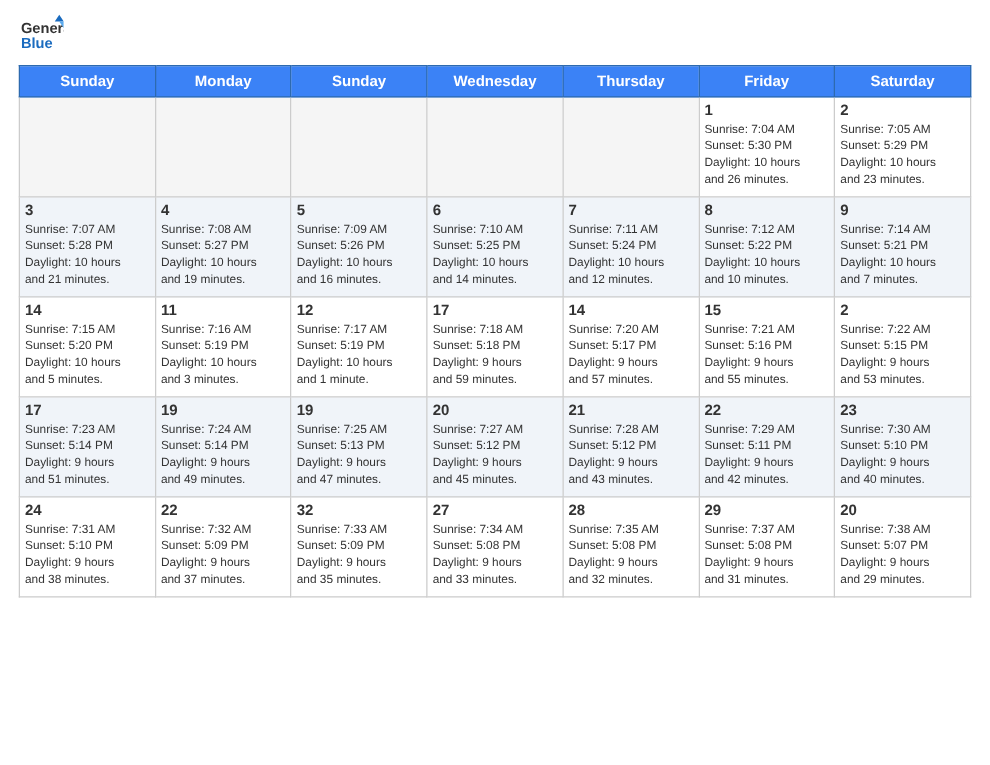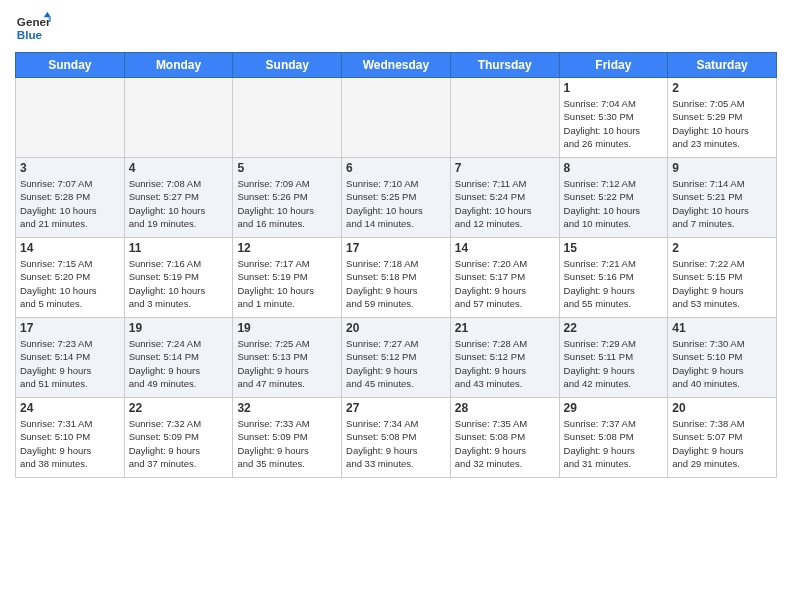--- a/index.html
+++ b/index.html
@@ -207,21 +207,21 @@
         </td>
         <td>
           <span class="day-num">21</span>
           <div class="day-info">Sunrise: 7:28 AM<br>Sunset: 5:12 PM<br>Daylight: 9 hours<br>and 43 minutes.</div>
         </td>
         <td>
           <span class="day-num">22</span>
           <div class="day-info">Sunrise: 7:29 AM<br>Sunset: 5:11 PM<br>Daylight: 9 hours<br>and 42 minutes.</div>
         </td>
         <td>
-          <span class="day-num">41</span>
+          <span class="day-num">23</span>
           <div class="day-info">Sunrise: 7:30 AM<br>Sunset: 5:10 PM<br>Daylight: 9 hours<br>and 40 minutes.</div>
         </td>
       </tr>
       <tr>
         <td>
           <span class="day-num">24</span>
           <div class="day-info">Sunrise: 7:31 AM<br>Sunset: 5:10 PM<br>Daylight: 9 hours<br>and 38 minutes.</div>
         </td>
         <td>
           <span class="day-num">22</span>

